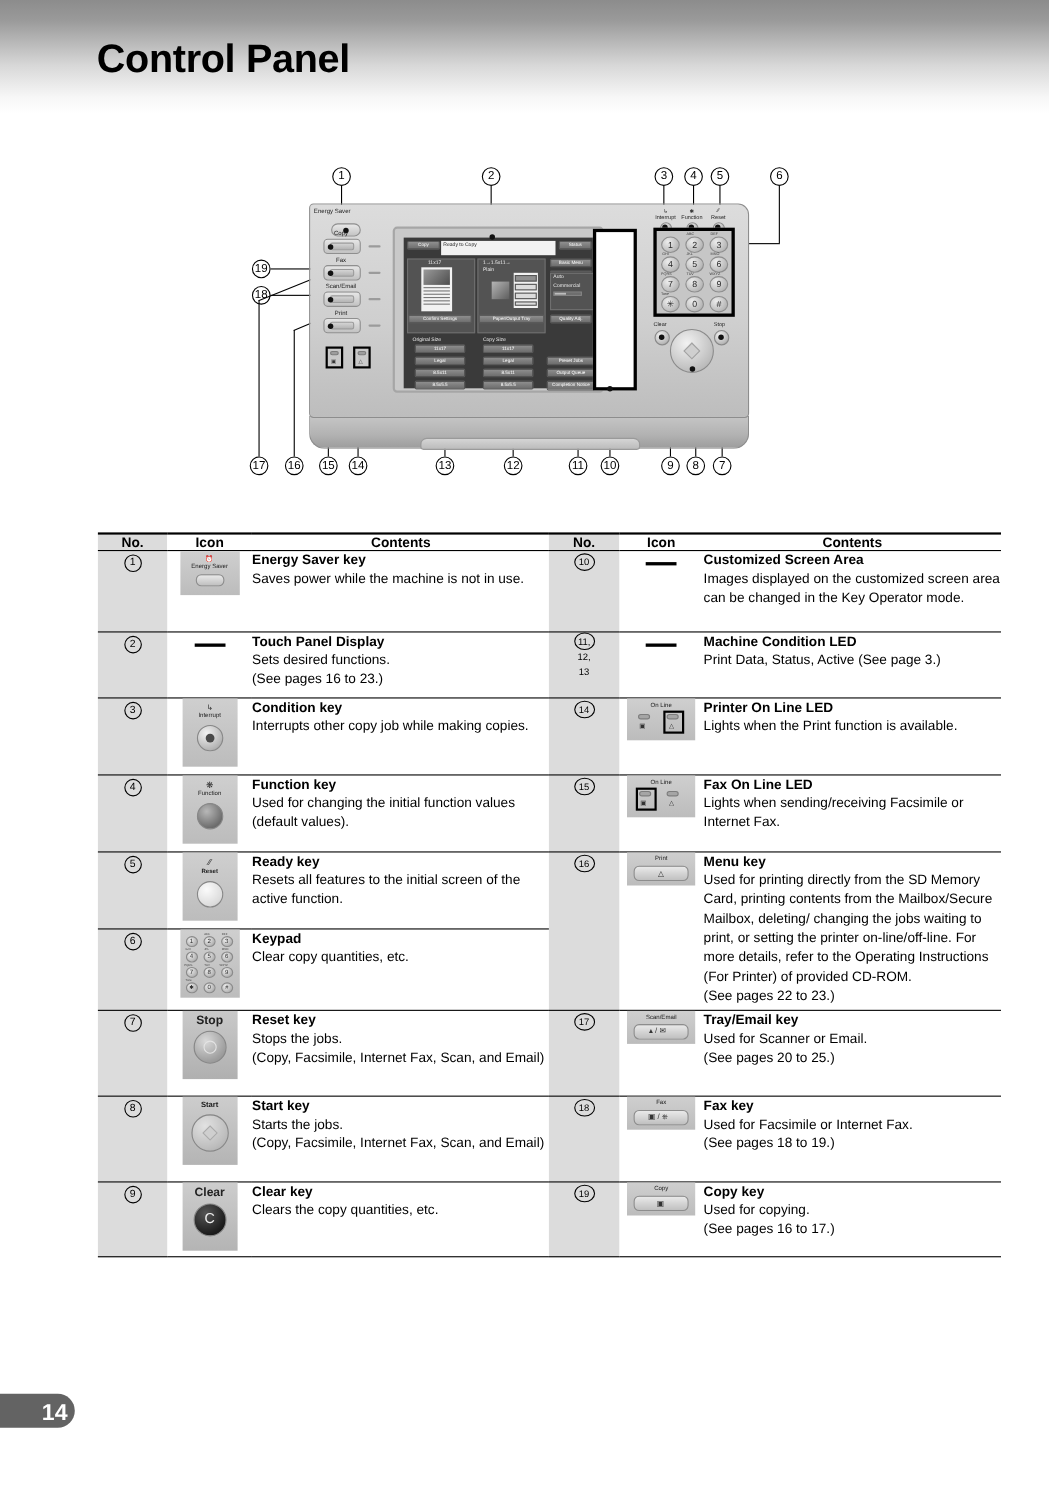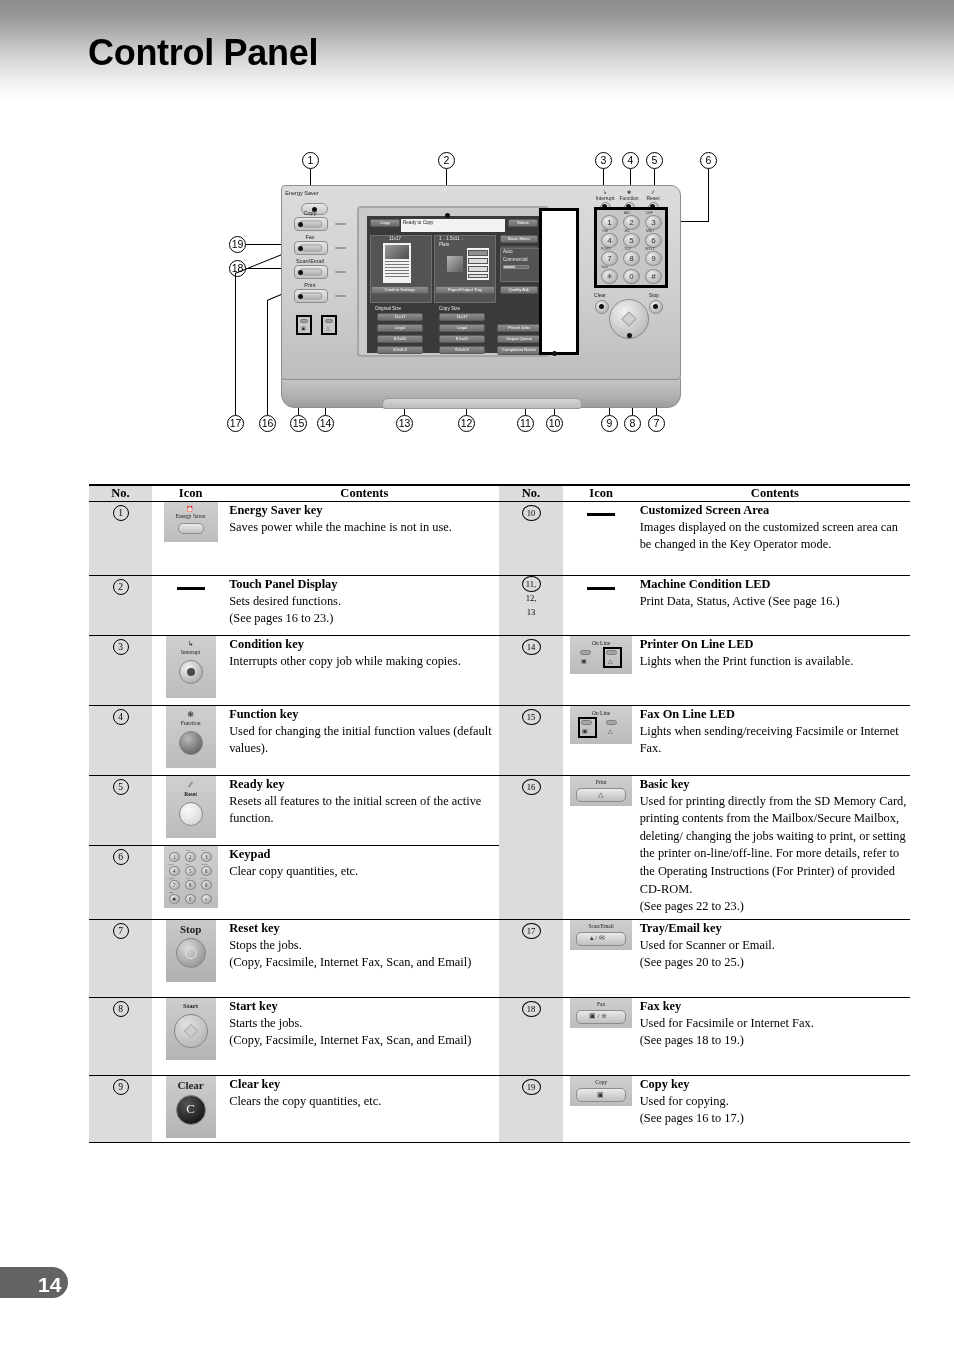--- a/index.html
+++ b/index.html
@@ -141,21 +141,21 @@
   
   .ledblock {
     position:absolute; width:16px; height:20px; border:2.5px solid #000; background:#c9c9c9;
   }
   .ledpill { position:absolute; width:8px; height:3.5px; border-radius:2px; background:#9d9d9d; border:0.5px solid #7c7c7c; }
 
   
   #spec-table {
     position:absolute; left:89px; top:484px; width:821px;
     border-collapse:collapse;
-    font-family:Liberation Serif, serif;
+    font-family:Liberation Sans, sans-serif;
   }
   #spec-table td, #spec-table th { vertical-align:top; padding:0; }
   .tbl-top { border-top:2.5px solid #000; }
   .hdr-row th {
     border-bottom:1.6px solid #000;
     font-size:12.5px; font-weight:bold; text-align:center;
     padding:4px 0 5px 0; color:#000;
   }
   .col-no { width:63px; background:#dcdcdc; }
   .col-icon { width:77px; background:#fff; }
@@ -507,21 +507,21 @@
     </td>
 
     <td class="no-cell">
       <span class="numcircle two">11, 12, 13</span>
     </td>
     <td class="icon-cell">
       <span class="dashicon"></span>
     </td>
     <td class="cont-cell">
       <div class="ctitle">Machine Condition LED</div>
-      <div class="cbody">Print Data, Status, Active (See page 16.)</div>
+      <div class="cbody">Print Data, Status, Active (See page 3.)</div>
     </td>
   </tr>
 
   <tr class="row-line">
     <td class="no-cell">
       <span class="numcircle">3</span>
     </td>
     <td class="icon-cell">
       <div class="thumb" style="width:50px;height:62px;">
         <div class="t-glyph" style="top:4px;font-size:7px;">↳</div>
@@ -610,21 +610,21 @@
       <span class="numcircle two">16</span>
     </td>
     <td class="icon-cell" rowspan="2">
       <div class="thumb" style="width:62px;height:30px;">
         <div class="t-cap" style="top:3px;">Print</div>
         <div class="t-btn" style="left:6px;top:12px;width:50px;height:14px;"></div>
         <div style="position:absolute;left:28px;top:15px;font-size:7px;color:#333;">△</div>
       </div>
     </td>
     <td class="cont-cell" rowspan="2">
-      <div class="ctitle">Basic key</div>
+      <div class="ctitle">Menu key</div>
       <div class="cbody" style="white-space:pre-line;">Used for printing directly from the SD Memory Card, printing contents from the Mailbox/Secure Mailbox, deleting/ changing the jobs waiting to print, or setting the printer on-line/off-line. For more details, refer to the Operating Instructions (For Printer) of provided CD-ROM.
 (See pages 22 to 23.)</div>
     </td>
   </tr>
 
   <tr class="row-line">
     <td class="no-cell">
       <span class="numcircle">6</span>
     </td>
     <td class="icon-cell">

